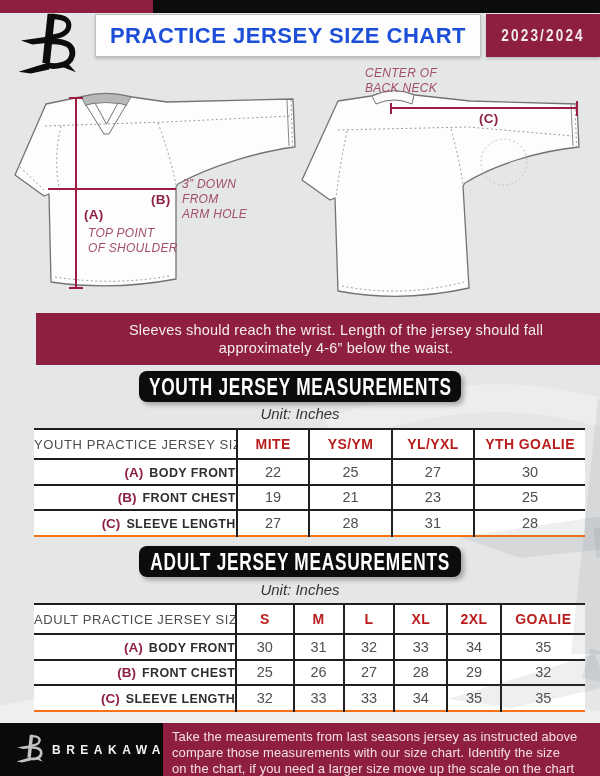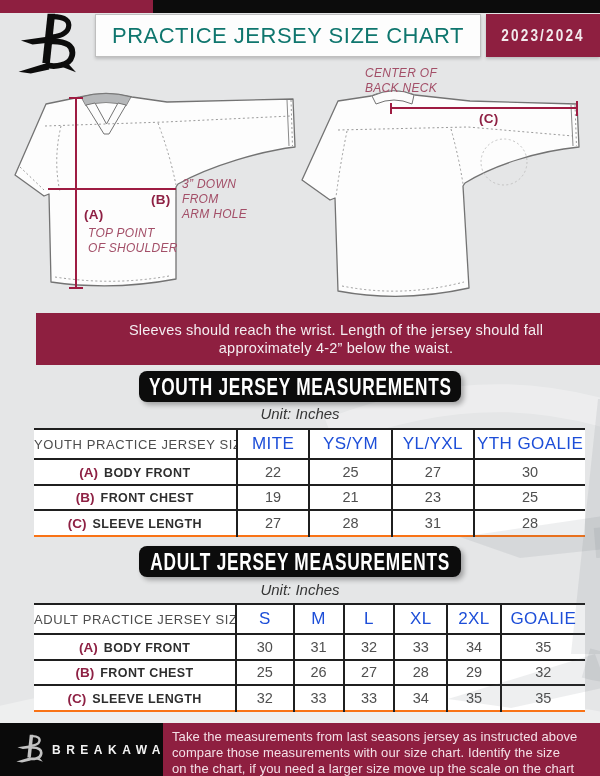--- a/index.html
+++ b/index.html
@@ -16,21 +16,21 @@
   .strip-black{left:153px;top:0;width:447px;height:13px;background:#0c0c0c;}
 
   
   .brand-logo{left:18px;top:12px;width:58px;height:65px;color:#0c0c0c;}
   .title-box{
     left:95px;top:14px;width:386px;height:43px;background:#fdfdfd;
     border:1px solid #bfbfbf;box-sizing:border-box;
     display:flex;align-items:center;justify-content:center;
     box-shadow:0 2px 3px rgba(0,0,0,.18);
   }
-  .title-box .t{font-size:22px;font-weight:400;color:#0f766e;letter-spacing:.5px;white-space:nowrap;}
+  .title-box .t{font-size:22px;font-weight:700;color:#1d4ed8;letter-spacing:.5px;white-space:nowrap;}
   .year-box{
     left:486px;top:14px;width:114px;height:43px;background:#8e1f40;
     display:flex;align-items:center;justify-content:center;
     box-shadow:0 2px 3px rgba(0,0,0,.18);
   }
   .year-box .t{
     font-size:16px;font-weight:700;color:#f2e9ec;letter-spacing:2.5px;
     display:inline-block;transform:scaleX(.85);white-space:nowrap;
   }
 
@@ -66,22 +66,22 @@
   table.size-table th,table.size-table td{padding:0;margin:0;overflow:hidden;white-space:nowrap;}
   table.size-table thead tr{height:30px;}
   table.size-table tbody tr{height:25.5px;}
   table.size-table tr{border-top:2px solid #1f1f1f;}
   table.size-table tbody tr:last-child{border-bottom:2px solid #f97316;}
   table.size-table th.val,table.size-table td.val{border-left:2px solid #1f1f1f;text-align:center;}
   th.first{
     text-align:left;padding-left:12px;font-weight:400;color:#4d4d4d;
     font-size:13px;letter-spacing:.6px;
   }
-  th.val{font-size:17px;font-weight:400;color:#1d4ed8;letter-spacing:.4px;}
-  td.first{text-align:center;padding-left:40px;}
+  th.val{font-size:14px;font-weight:700;color:#b91c1c;letter-spacing:.4px;}
+  td.first{text-align:right;padding-left:40px;}
   td.first .letter{color:#8e2144;font-weight:700;font-size:13.5px;}
   td.first .rowlabel{color:#2e2e2e;font-weight:600;font-size:12.5px;letter-spacing:.4px;padding-left:6px;}
   td.val{font-size:14.5px;color:#4f4f4f;}
 
   
   .footer-black{left:0;top:723px;width:163px;height:53px;background:#0a0a0a;}
   .footer-logo{left:16px;top:734px;width:27px;height:30px;color:#c3c3c3;}
   .footer-brand{
     left:52px;top:723px;height:53px;display:flex;align-items:center;
     color:#f2f2f2;font-size:12px;font-weight:700;letter-spacing:5.5px;
@@ -185,21 +185,21 @@
     <div>ARM HOLE</div>
   </div>
   <div class="abs cap z2" style="left:365px;top:66px;">
     <div>CENTER OF</div>
     <div>BACK NECK</div>
   </div>
   <div class="abs cap cap-label z2" style="left:479px;top:111px;">(C)</div>
 
   <div class="abs banner z2">
     <div>Sleeves should reach the wrist. Length of the jersey should fall</div>
-    <div>approximately 4-2” below the waist.</div>
+    <div>approximately 4-6” below the waist.</div>
   </div>
 
   <div class="abs section-box z2" style="top:371px;">
     <span class="t">YOUTH JERSEY MEASUREMENTS</span>
   </div>
   <div class="abs unit z2" style="top:405px;">Unit: Inches</div>
 
   <table class="size-table z2" style="top:428px;">
     <colgroup>
         <col style="width:36.8%">

